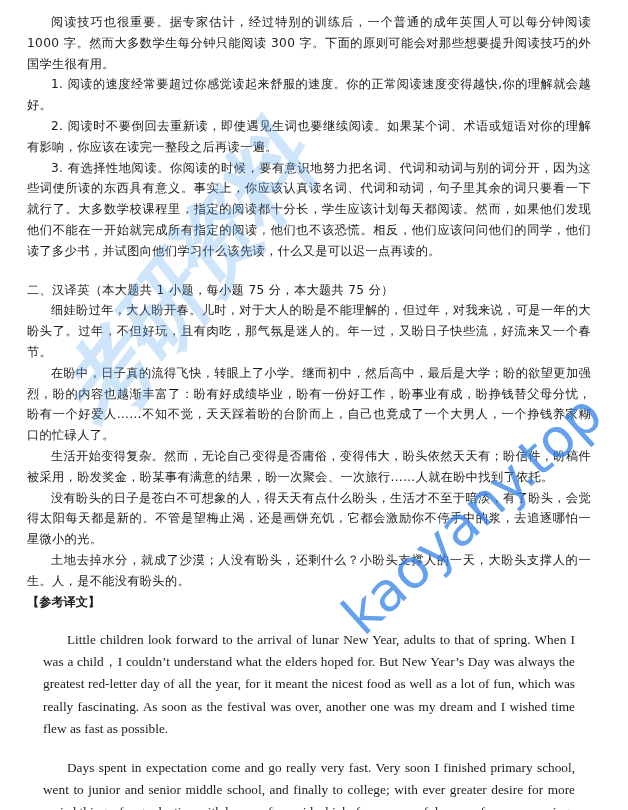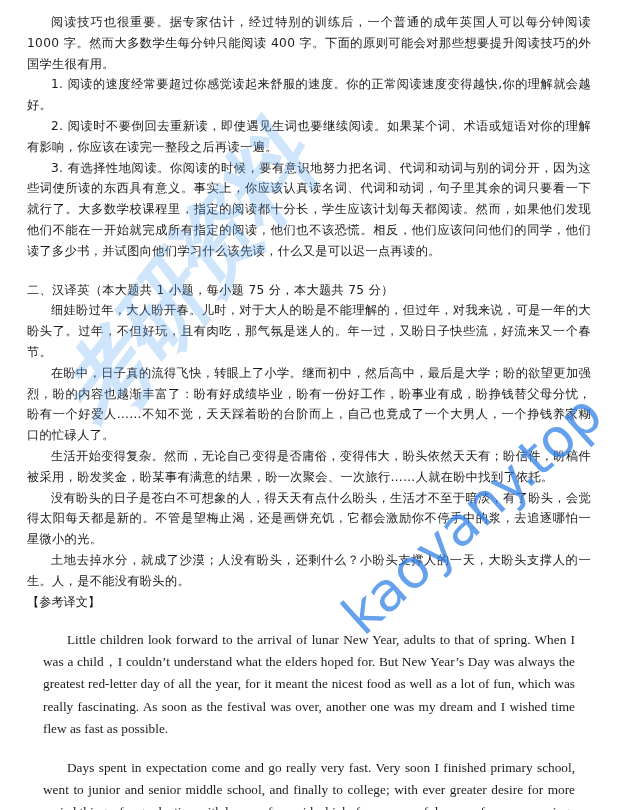--- a/index.html
+++ b/index.html
@@ -6,35 +6,35 @@
   body { width: 628px; height: 810px; position: relative; overflow: hidden;
          font-family: "DejaVu Serif", "Liberation Serif", serif; color: #1a1a1a; }
   .page { position: absolute; left: 27px; top: 12px; width: 564px; }
   .cn { font-family: "DejaVu Sans", "Liberation Sans", sans-serif; font-size: 12.2px; line-height: 20.8px;
         text-align: justify; margin: 0; letter-spacing: 0.35px; }
   .en { font-family: "Liberation Serif", "DejaVu Serif", serif; font-size: 13.3px; line-height: 22.4px;
         text-align: justify; margin: 16px; }
   .indent { text-indent: 24px; }
   .gap { height: 18px; }
   .heading { margin: 0; }
-  .ref { margin: 0; font-family: "DejaVu Sans", "Liberation Sans", sans-serif; font-size: 12.2px; line-height: 21px; }
+  .ref { margin: 0; font-family: "DejaVu Sans", "Liberation Sans", sans-serif; font-size: 12.2px; line-height: 21px; font-weight: bold; }
   .wm { position: absolute; pointer-events: none; color: rgba(70,150,235,0.33); }
   .wm-cn { left: 30px; top: 380px; font-family: "DejaVu Serif", serif; font-size: 92px; font-weight: bold;
            font-style: italic; transform: rotate(-52deg); transform-origin: left top; letter-spacing: -6px;
            white-space: nowrap; color: rgba(80,160,240,0.28); }
   .wm-url { left: 330px; top: 600px; font-family: "DejaVu Sans", sans-serif; font-size: 54px;
             transform: rotate(-42deg); transform-origin: left top; white-space: nowrap;
             color: rgba(50,130,230,0.75); -webkit-text-stroke: 0; font-weight: normal; }
 </style>
 </head>
 <body>
 
 <div class="page">
   <section>
-    <p class="cn indent">阅读技巧也很重要。据专家估计，经过特别的训练后，一个普通的成年英国人可以每分钟阅读 1000 字。然而大多数学生每分钟只能阅读 400 字。下面的原则可能会对那些想要提升阅读技巧的外国学生很有用。</p>
+    <p class="cn indent">阅读技巧也很重要。据专家估计，经过特别的训练后，一个普通的成年英国人可以每分钟阅读 1000 字。然而大多数学生每分钟只能阅读 300 字。下面的原则可能会对那些想要提升阅读技巧的外国学生很有用。</p>
     <p class="cn indent">1. 阅读的速度经常要超过你感觉读起来舒服的速度。你的正常阅读速度变得越快,你的理解就会越好。</p>
     <p class="cn indent">2. 阅读时不要倒回去重新读，即使遇见生词也要继续阅读。如果某个词、术语或短语对你的理解有影响，你应该在读完一整段之后再读一遍。</p>
     <p class="cn indent">3. 有选择性地阅读。你阅读的时候，要有意识地努力把名词、代词和动词与别的词分开，因为这些词使所读的东西具有意义。事实上，你应该认真读名词、代词和动词，句子里其余的词只要看一下就行了。大多数学校课程里，指定的阅读都十分长，学生应该计划每天都阅读。然而，如果他们发现他们不能在一开始就完成所有指定的阅读，他们也不该恐慌。相反，他们应该问问他们的同学，他们读了多少书，并试图向他们学习什么该先读，什么又是可以迟一点再读的。</p>
   </section>
 
   <div class="gap"></div>
 
   <section>
     <p class="cn heading">二、汉译英（本大题共 1 小题，每小题 75 分，本大题共 75 分）</p>
     <p class="cn indent">细娃盼过年，大人盼开春。儿时，对于大人的盼是不能理解的，但过年，对我来说，可是一年的大盼头了。过年，不但好玩，且有肉吃，那气氛是迷人的。年一过，又盼日子快些流，好流来又一个春节。</p>

